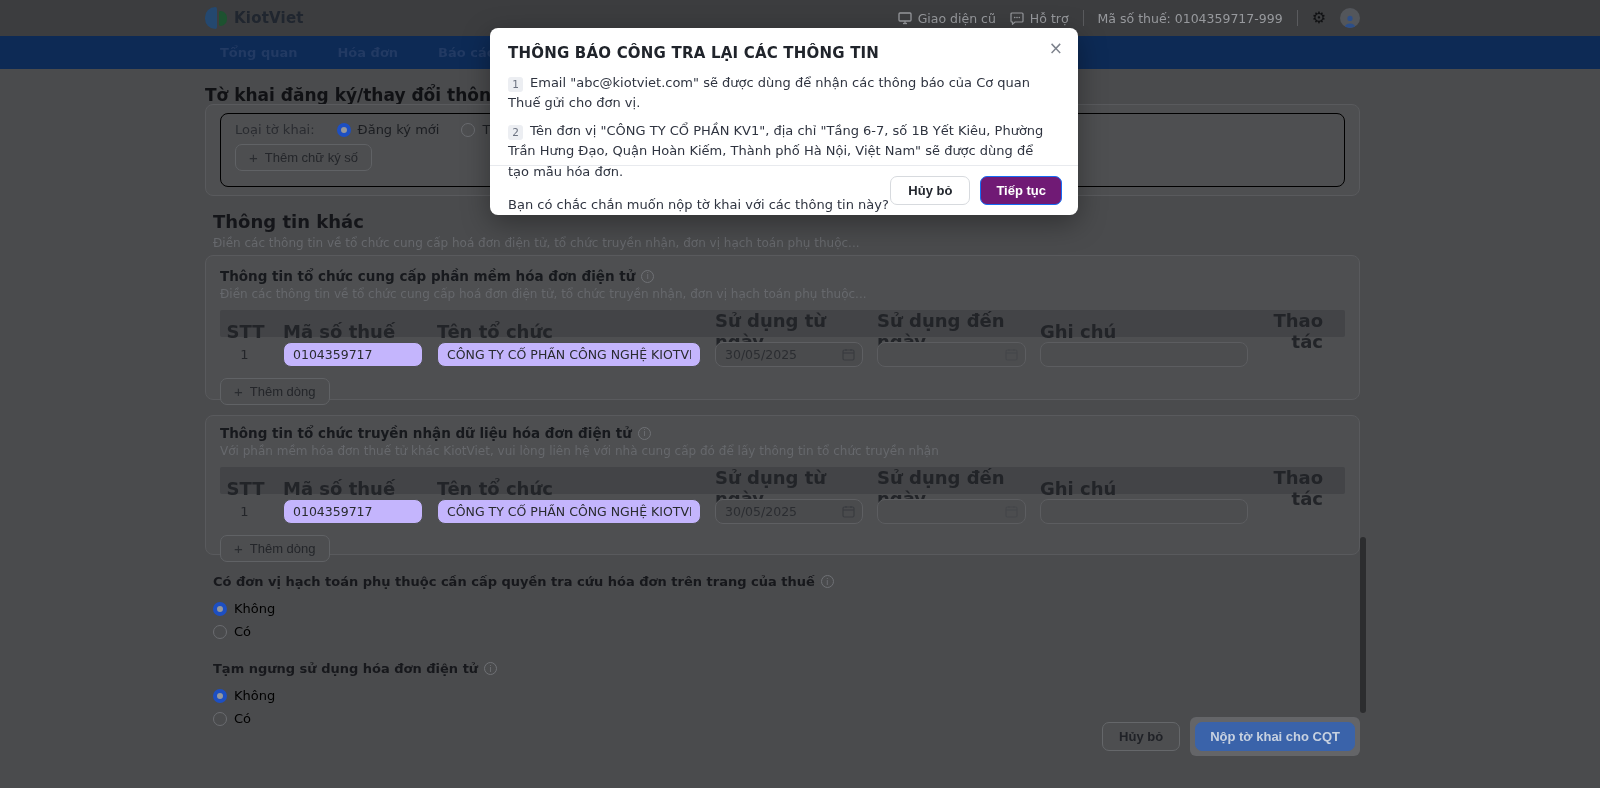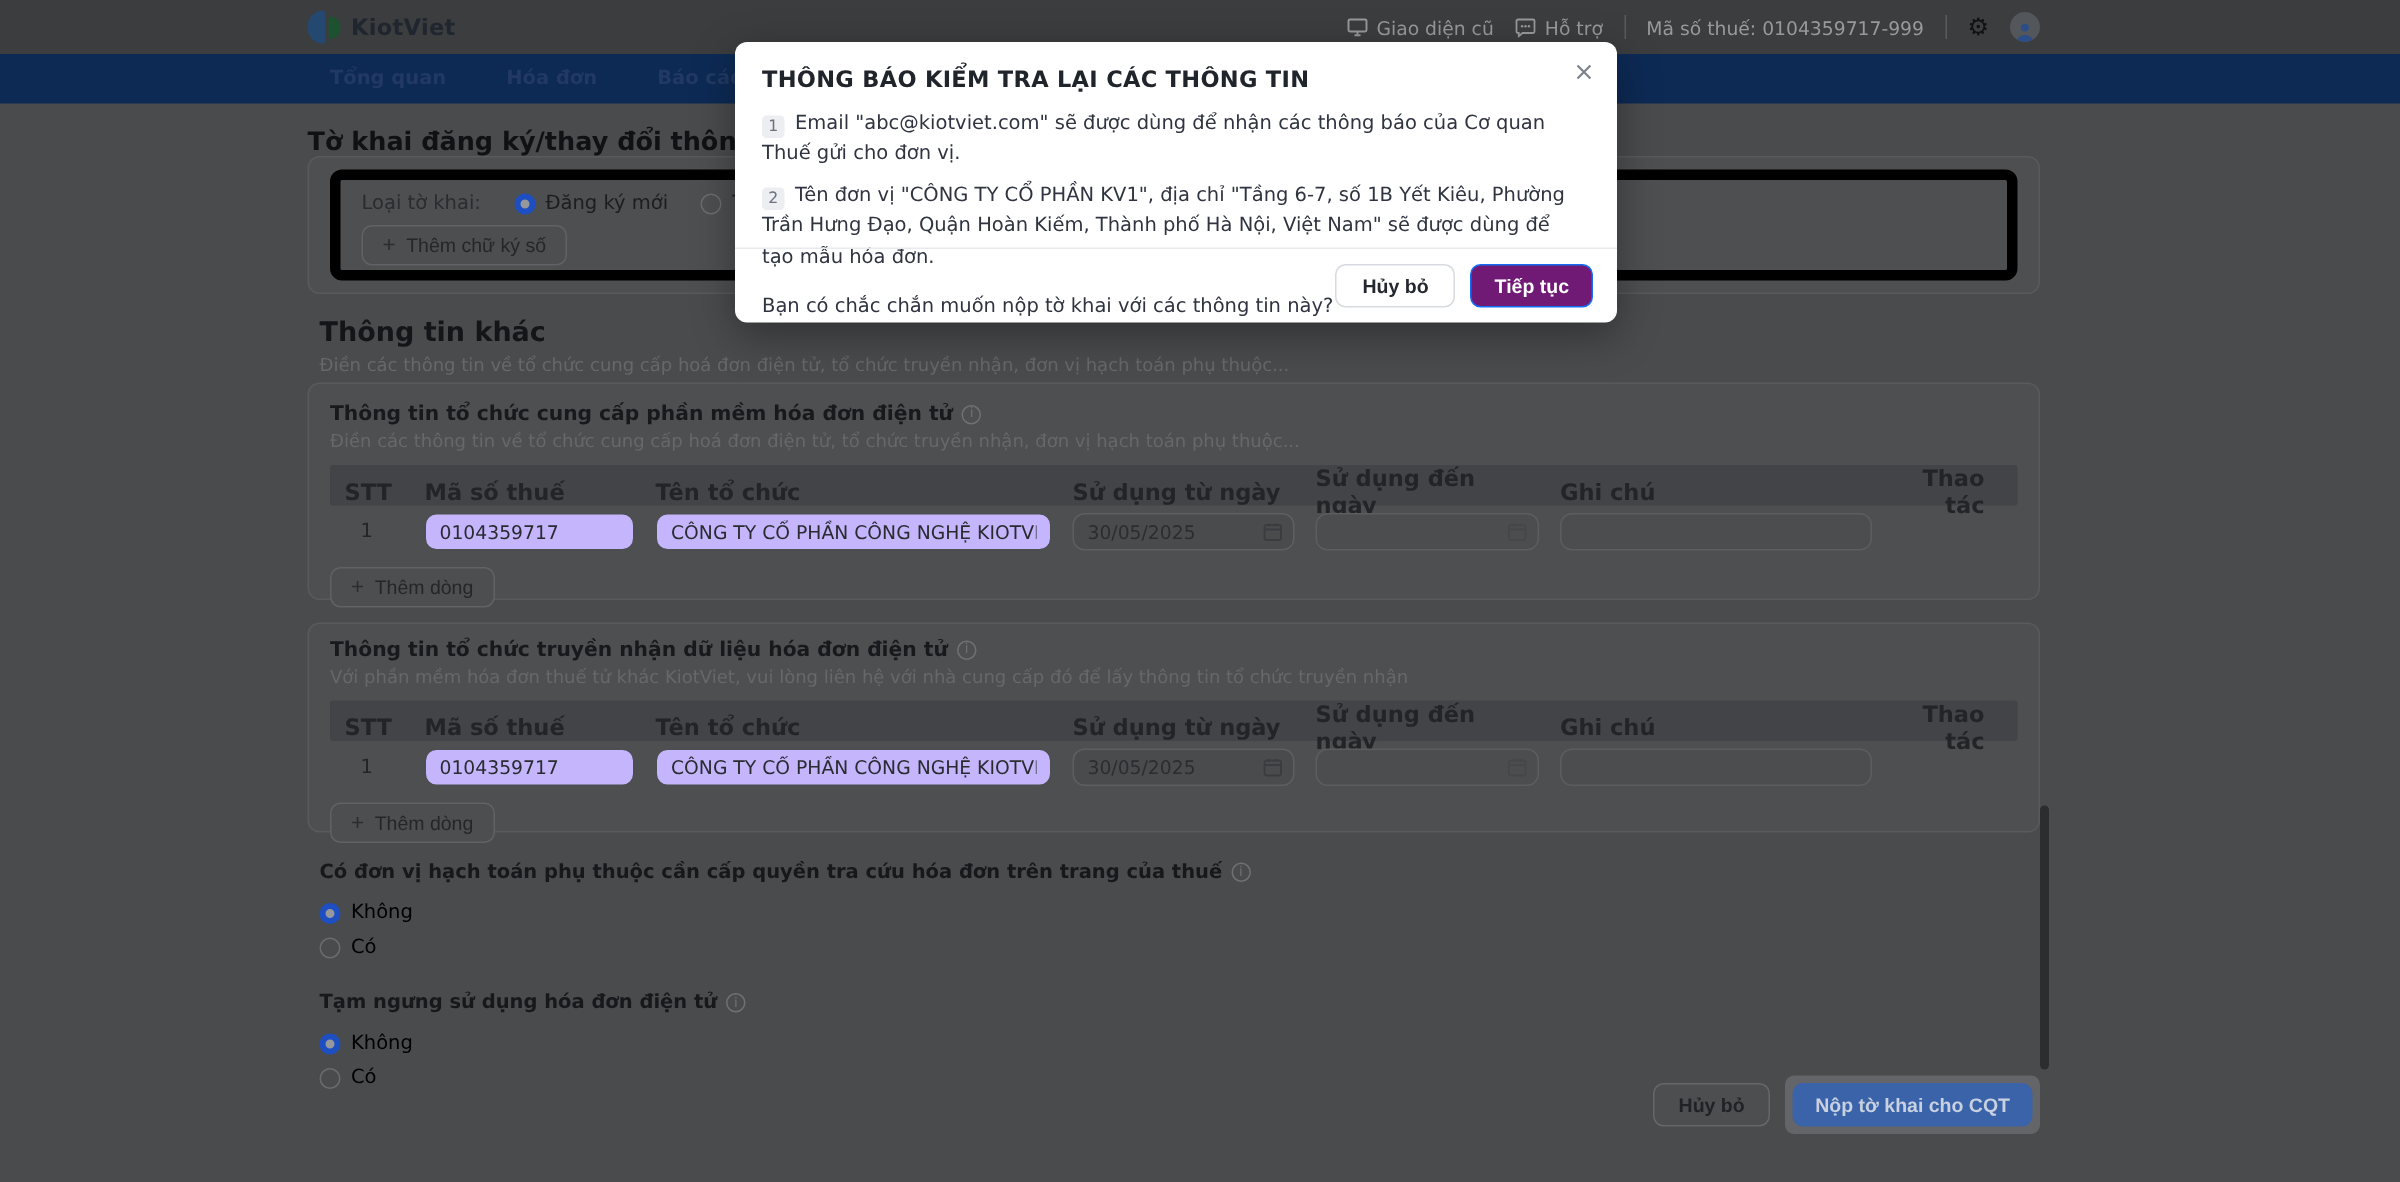--- a/index.html
+++ b/index.html
@@ -24,21 +24,21 @@
 
   .navbar { position:absolute; left:0; top:36px; width:1600px; height:33px; background:#0d2a55;
             display:flex; align-items:center; gap:40px; padding-left:220px; }
   .nav-item { font-size:13px; font-weight:700; color:#223a63; cursor:default; }
 
   .content { position:absolute; left:205px; top:69px; width:1155px; }
   .page-title { margin-top:16px; font-size:17px; font-weight:700; color:#101114; }
 
   .card { background:#4e4f51; border:1px solid #595a5d; border-radius:8px; }
   .card-top { position:absolute; left:0; top:35px; width:1155px; height:92px; padding:8px 14px; }
-  .panel { border:7px solid #000000; border-radius:8px; padding:8px 12px 10px 14px; height:100%; }
+  .panel { border:1px solid #000000; border-radius:8px; padding:8px 12px 10px 14px; height:100%; }
   .radio-row { display:flex; align-items:center; gap:22px; font-size:13px; color:#1b1d21; }
   .radio-label { color:#2a2c31; }
   .radio-opt { display:flex; align-items:center; gap:7px; }
   .rdo { width:14px; height:14px; border-radius:50%; }
   .rdo.on { border:4px solid #1d4fc2; background:#96989c; }
   .rdo.off { border:1.5px solid #6a6c70; background:transparent; }
   .ghost-btn { display:inline-flex; align-items:center; gap:7px; margin-top:7px; padding:5px 13px;
                background:#4d4e50; border:1px solid #606265; border-radius:7px;
                font-size:13px; color:#24262a; font-weight:400; cursor:default; }
   .plus { font-size:15px; color:#2a2c30; line-height:1; }
@@ -49,21 +49,21 @@
 
   .card-tbl1 { position:absolute; left:0; top:186px; width:1155px; height:145px; padding:12px 14px; }
   .card-tbl2 { position:absolute; left:0; top:346px; width:1155px; height:140px; padding:9px 14px; }
   .card-title { font-size:13.5px; font-weight:700; color:#17191d; display:flex; align-items:center; gap:6px; }
   .card-sub { margin-top:3px; font-size:12px; color:#66686c; }
   .info-i { width:13px; height:13px; border:1px solid #6f7175; border-radius:50%; font-size:9px; color:#6f7175;
             display:inline-flex; align-items:center; justify-content:center; font-style:normal; font-weight:400; }
 
   .tbl { margin-top:9px; }
   .trow { display:grid; grid-template-columns:63px 154px 278px 162px 163px 222px 1fr; align-items:center; }
-  .thead { background:#434447; border-radius:2px; height:27px; font-size:15px; font-weight:600; color:#222428; }
+  .thead { background:#434447; border-radius:2px; height:27px; font-size:18px; font-weight:600; color:#222428; }
   .th { padding-right:12px; }
   .th.c { text-align:center; }
   .th.r { text-align:right; padding-right:22px; }
   .tbody { height:34px; }
   .td { padding-right:14px; }
   .td.c { text-align:center; font-size:13px; color:#232529; }
   .inp { width:100%; height:25px; border-radius:8px; font-size:12.5px; padding:0 9px;
          font-family:"DejaVu Sans","Liberation Sans",sans-serif; }
   .inp.dis { background:#c4b5fd; border:1px solid #4d4e51; color:#292b2f; }
   .inp.date { background:#4a4b4d; border:1px solid #5e5f62; color:#2b2d31; }
@@ -308,21 +308,21 @@
     <span class="submit-wrap">
       <button class="submit-btn">Nộp tờ khai cho CQT</button>
     </span>
   </div>
 </div>
 
 <div class="scroll-thumb"></div>
 
 <div class="modal">
   <div class="m-head">
-    <span class="m-title">THÔNG BÁO KIỂM TRA LẠI CÁC THÔNG TIN</span>
+    <span class="m-title">THÔNG BÁO CÔNG TRA LẠI CÁC THÔNG TIN</span>
     <span class="m-close">×</span>
   </div>
   <div class="m-body">
     <div class="m-item">
       <span class="badge">1</span><span>Email "abc@kiotviet.com" sẽ được dùng để nhận các thông báo của Cơ quan Thuế gửi cho đơn vị.</span>
     </div>
     <div class="m-item">
       <span class="badge">2</span><span>Tên đơn vị "CÔNG TY CỔ PHẦN KV1", địa chỉ "Tầng 6-7, số 1B Yết Kiêu, Phường Trần Hưng Đạo, Quận Hoàn Kiếm, Thành phố Hà Nội, Việt Nam" sẽ được dùng để tạo mẫu hóa đơn.</span>
     </div>
     <div class="m-question">Bạn có chắc chắn muốn nộp tờ khai với các thông tin này?</div>

